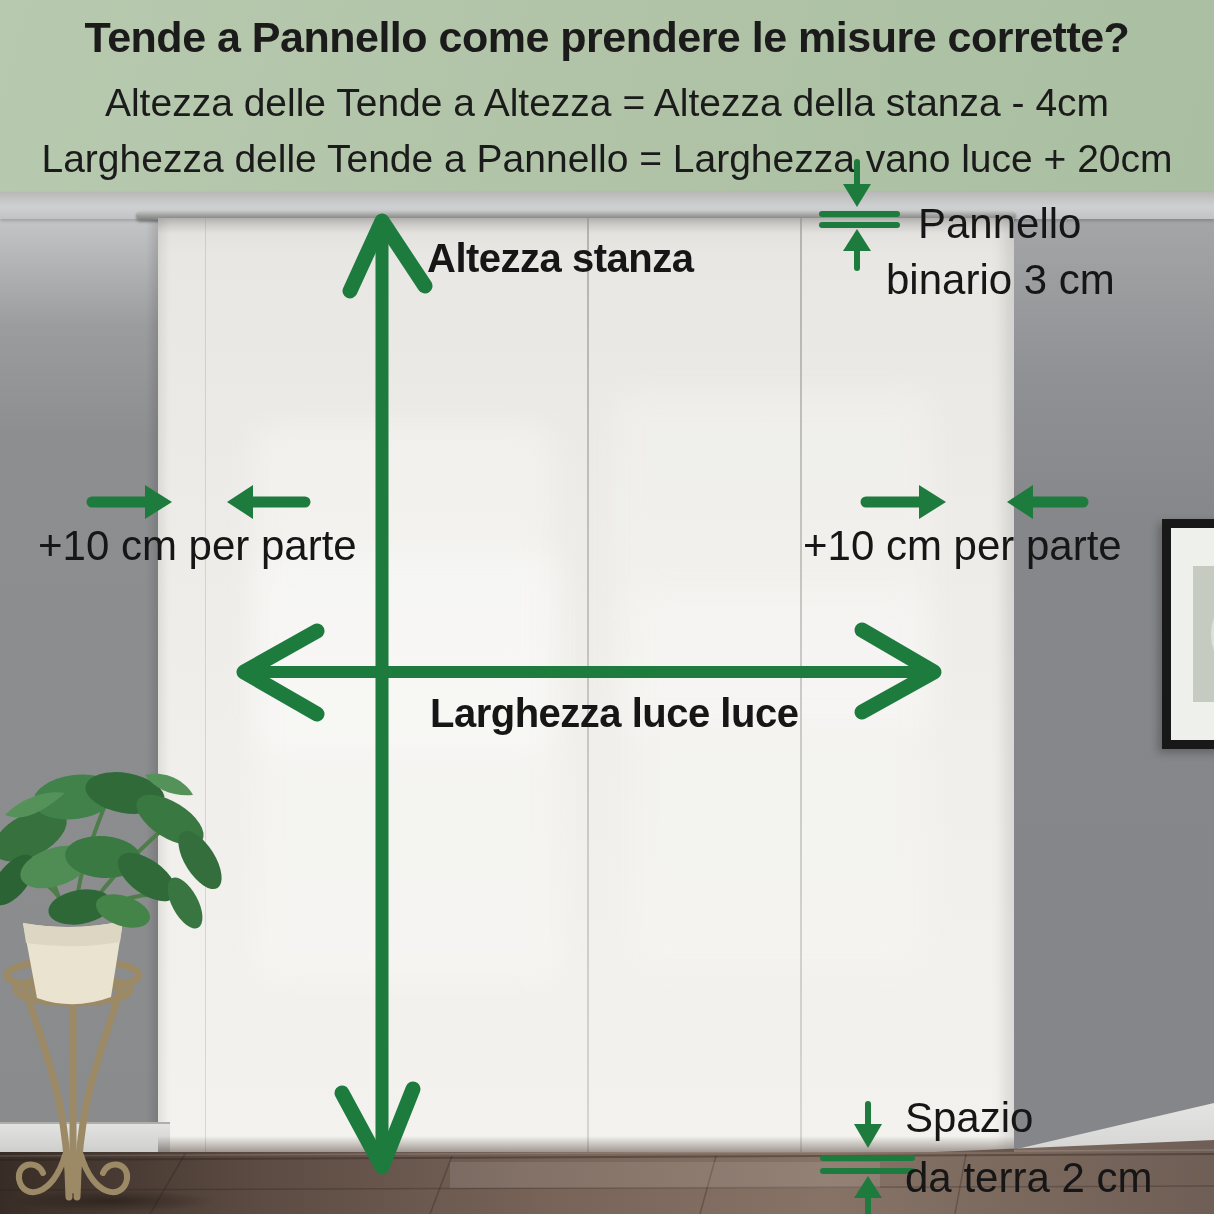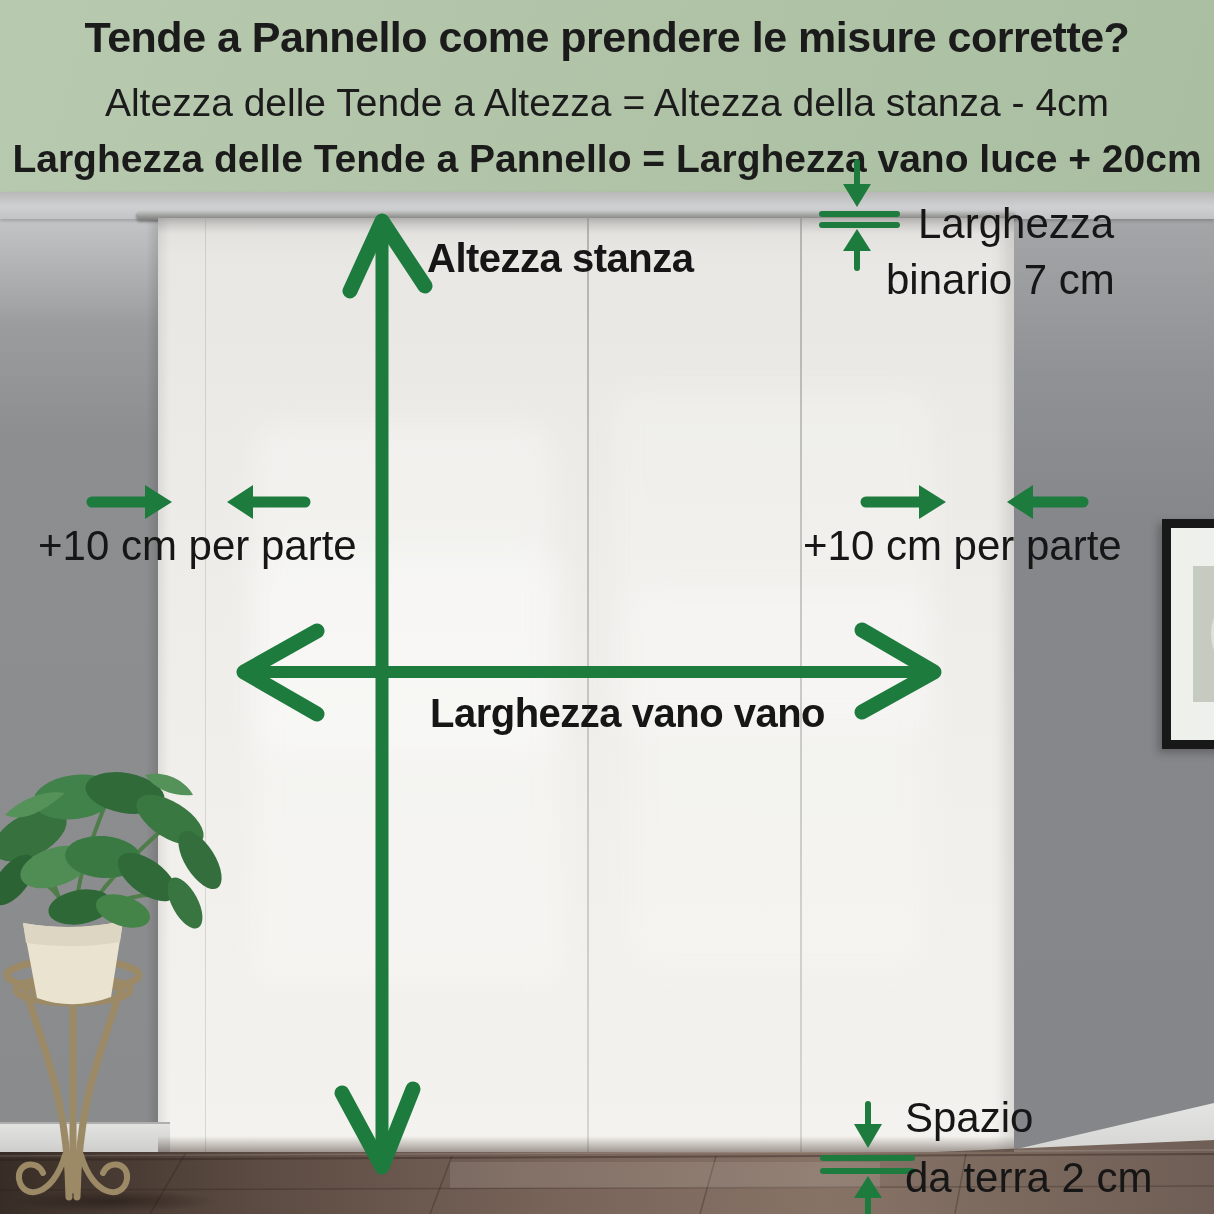--- a/index.html
+++ b/index.html
@@ -12,21 +12,21 @@
   .header{
     position:absolute;left:0;top:0;width:1214px;height:192px;
     background:linear-gradient(105deg,#b7c9ae 0%,#b0c3a7 55%,#aabfa2 100%);
     text-align:center;
   }
   .header .title{
     position:absolute;left:0;top:14px;width:1214px;
     font-size:43px;font-weight:bold;letter-spacing:-0.5px;line-height:1.1;
   }
   .header .formula1{position:absolute;left:0;top:82px;width:1214px;font-size:39px;line-height:1.1;}
-  .header .formula2{position:absolute;left:0;top:138px;width:1214px;font-size:39px;line-height:1.1;font-weight:bold;}
+  .header .formula2{position:absolute;left:0;top:138px;width:1214px;font-size:39px;line-height:1.1;}
 
   
   .photo{position:absolute;left:0;top:192px;width:1214px;height:1022px;}
   .ceiling{
     position:absolute;left:0;top:0;width:1214px;height:27px;
     background:linear-gradient(180deg,#b8b9b7 0%,#cfd0d2 55%,#c2c3c5 100%);
     box-shadow:0 2px 3px rgba(0,0,0,.18);
   }
   .wall-left{
     position:absolute;left:0;top:24px;width:160px;height:998px;
@@ -240,21 +240,21 @@
       <polygon points="919,485 919,519 946,502"></polygon>
       <polygon points="1033,485 1033,519 1007,502"></polygon>
       <polygon points="843,184 871,184 857,207"></polygon>
       <polygon points="843,251 871,251 857,229"></polygon>
       <polygon points="854,1124 882,1124 868,1148"></polygon>
       <polygon points="854,1198 882,1198 868,1176"></polygon>
     </g>
   </svg>
 
   <div class="label bold" style="left:427px;top:237px">Altezza stanza</div>
-  <div class="label bold" style="left:430px;top:692px">Larghezza vano vano</div>
+  <div class="label bold" style="left:430px;top:692px">Larghezza luce luce</div>
   <div class="label" style="left:38px;top:524px">+10 cm per parte</div>
   <div class="label" style="left:803px;top:524px">+10 cm per parte</div>
-  <div class="label" style="left:918px;top:202px">Larghezza</div>
-  <div class="label" style="left:886px;top:258px">binario 7 cm</div>
+  <div class="label" style="left:918px;top:202px">Pannello</div>
+  <div class="label" style="left:886px;top:258px">binario 3 cm</div>
   <div class="label" style="left:905px;top:1096px">Spazio</div>
   <div class="label" style="left:905px;top:1156px">da terra 2 cm</div>
 
 </div>
 
 </body></html>

